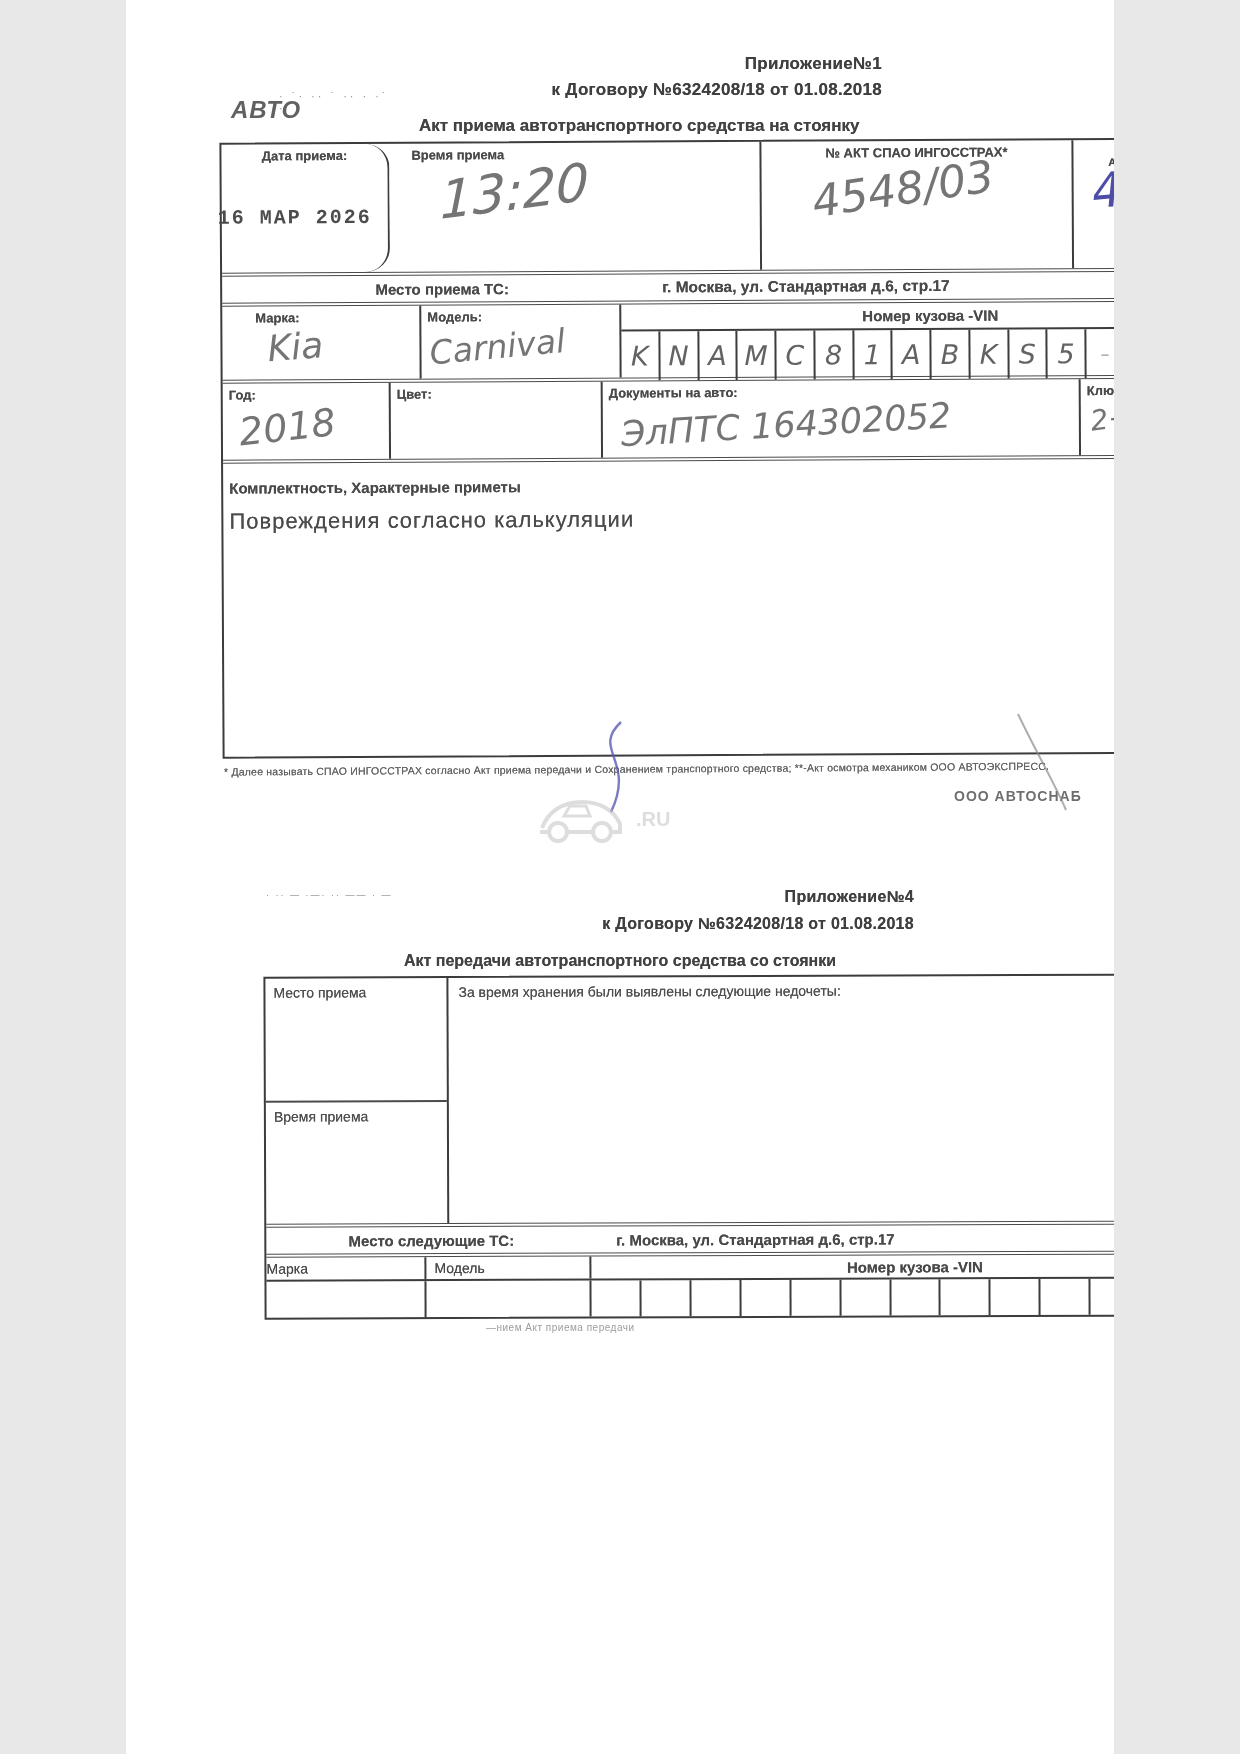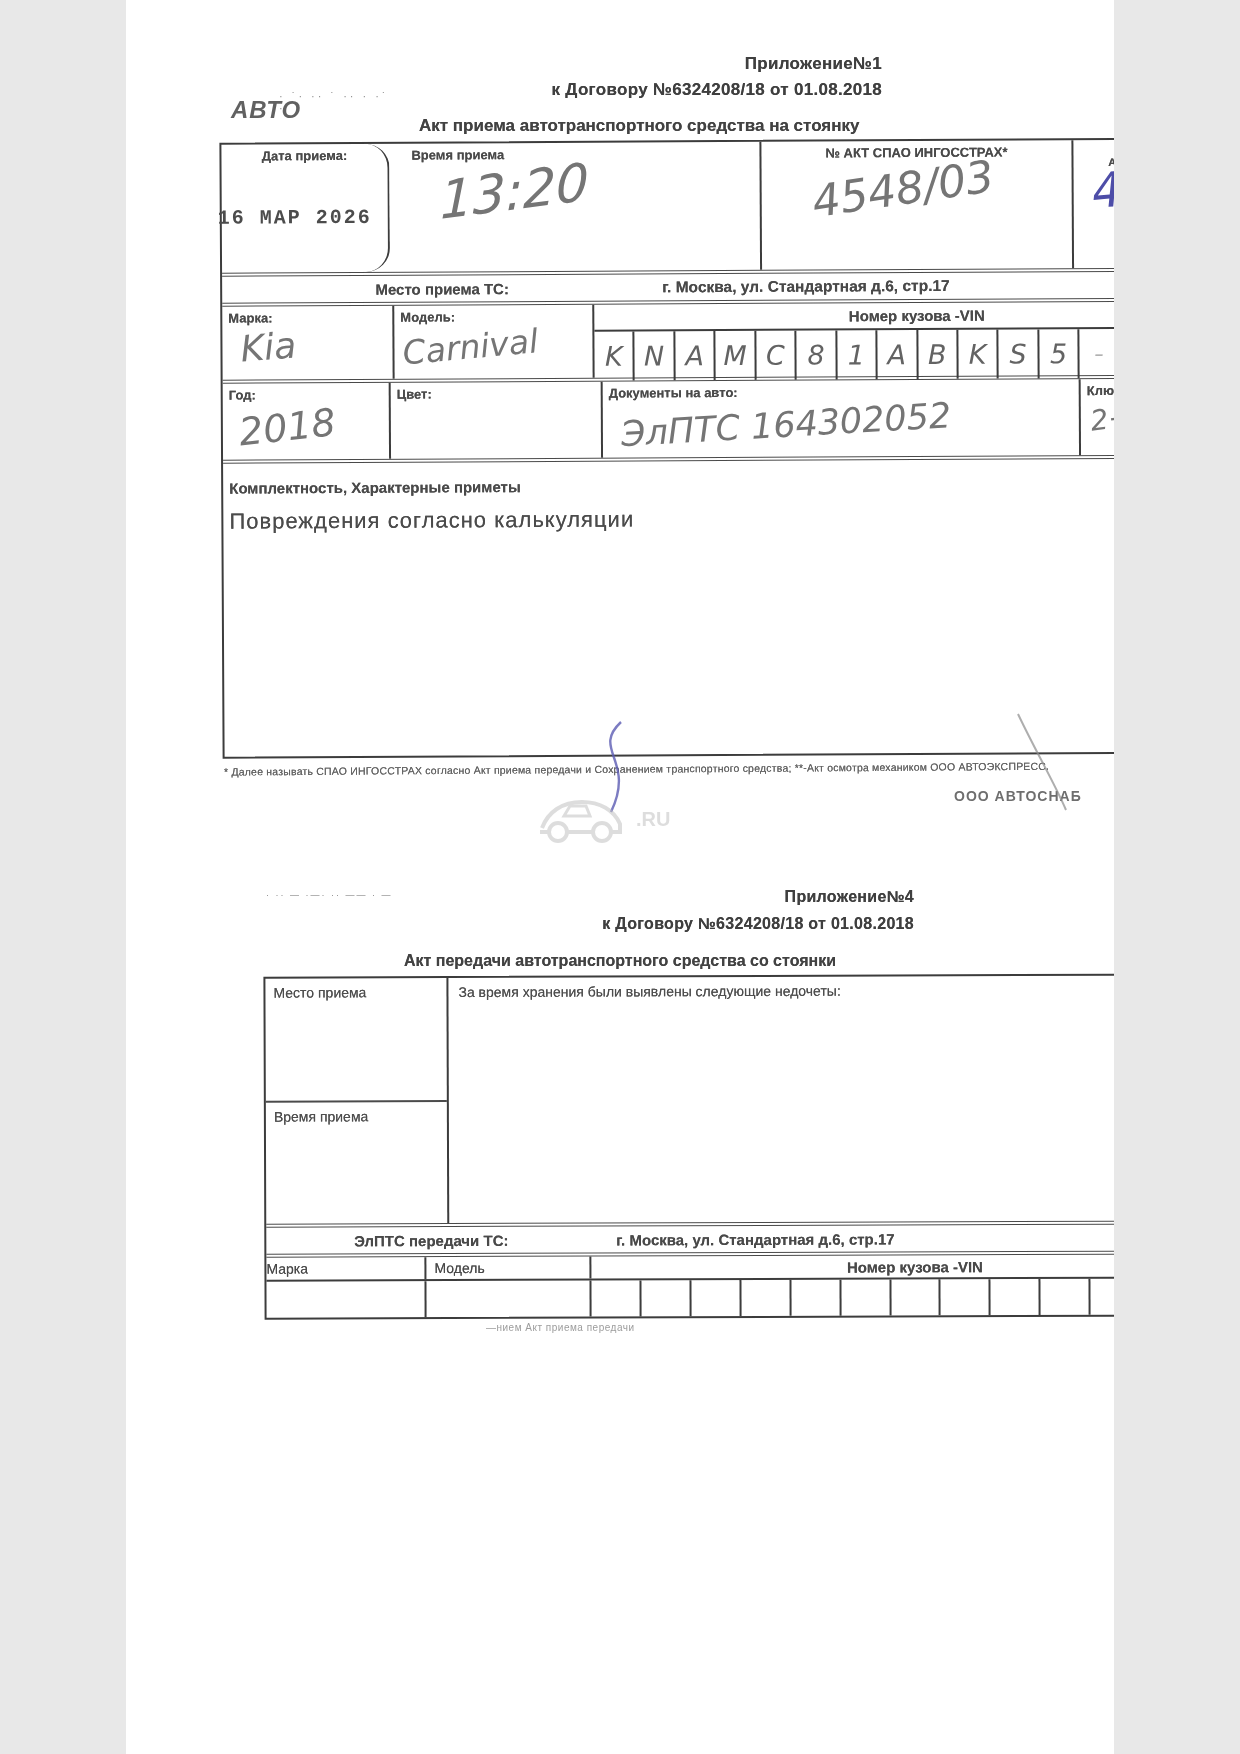--- a/index.html
+++ b/index.html
@@ -103,21 +103,21 @@
     <div class="row r2 heavy">
       <div class="cell" style="width:440px;border-right:none;display:flex;align-items:center;justify-content:center;">
         <span class="stamped" style="font-size:15px;font-weight:bold;">Место приема ТС:</span>
       </div>
       <div class="cell" style="flex:1;display:flex;align-items:center;">
         <span class="stamped" style="font-size:15.5px;font-weight:bold;">г. Москва, ул. Стандартная д.6, стр.17</span>
       </div>
     </div>
 
     <div class="row r3 heavy">
-      <div class="cell" style="width:172px;">
+      <div class="cell" style="width:172px;margin-left:27px;">
         <div class="lbl stamped">Марка:</div>
         <div class="hw hw-pencil abs" style="left:18px;top:20px;font-size:36px;transform:rotate(-4deg);">Kia</div>
       </div>
       <div class="cell" style="width:200px;">
         <div class="lbl stamped">Модель:</div>
         <div class="hw hw-pencil abs" style="left:8px;top:22px;font-size:33px;transform:rotate(-5deg);">Carnival</div>
       </div>
       <div class="cell" style="flex:1;">
         <div class="lbl lbl-c stamped" style="font-size:15px;">Номер кузова -VIN</div>
         <div class="vin-grid">
@@ -197,21 +197,21 @@
     <div class="d2-main">
       <div class="d2-left">
         <div class="half stamped">Место приема</div>
         <div class="half stamped">Время приема</div>
       </div>
       <div class="d2-notes stamped">За время хранения были выявлены следующие недочеты:</div>
     </div>
 
     <div class="row d2-place heavy">
       <div class="cell" style="width:330px;border-right:none;display:flex;align-items:center;justify-content:center;">
-        <span class="stamped" style="font-size:15px;font-weight:bold;">ЭлПТС передачи ТС:</span>
+        <span class="stamped" style="font-size:15px;font-weight:bold;">Место следующие ТС:</span>
       </div>
       <div class="cell" style="flex:1;display:flex;align-items:center;">
         <span class="stamped" style="font-size:15px;font-weight:bold;padding-left:20px;">г. Москва, ул. Стандартная д.6, стр.17</span>
       </div>
     </div>
 
     <div class="row d2-hdr heavy">
       <div class="cell" style="width:160px;display:flex;align-items:center;">
         <span class="stamped" style="font-size:14px;padding-left:0;">Марка</span>
       </div>

